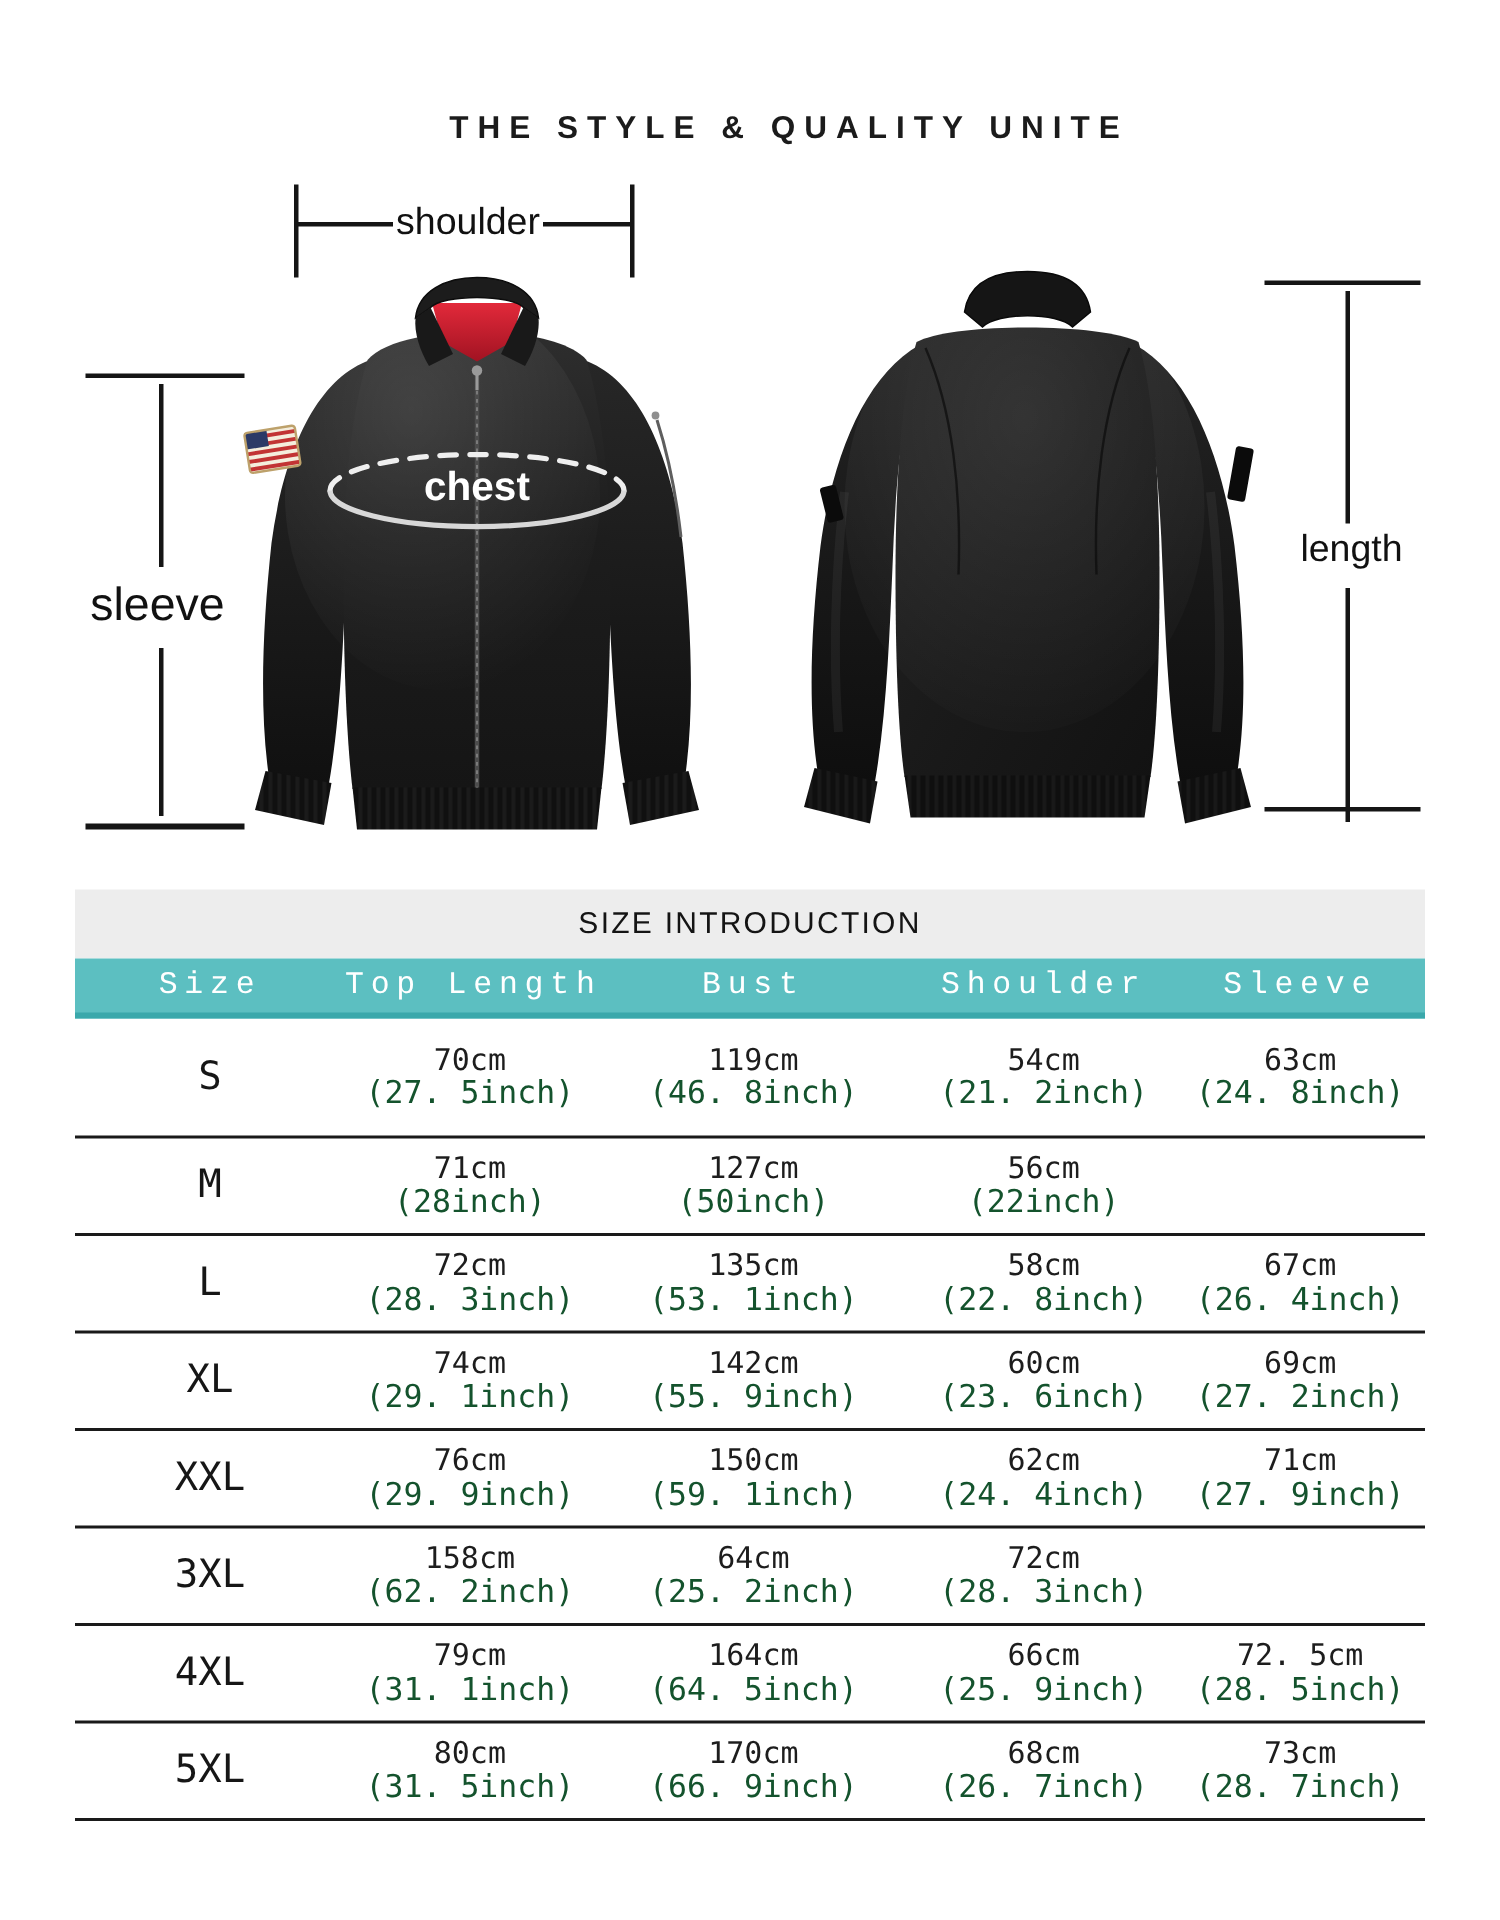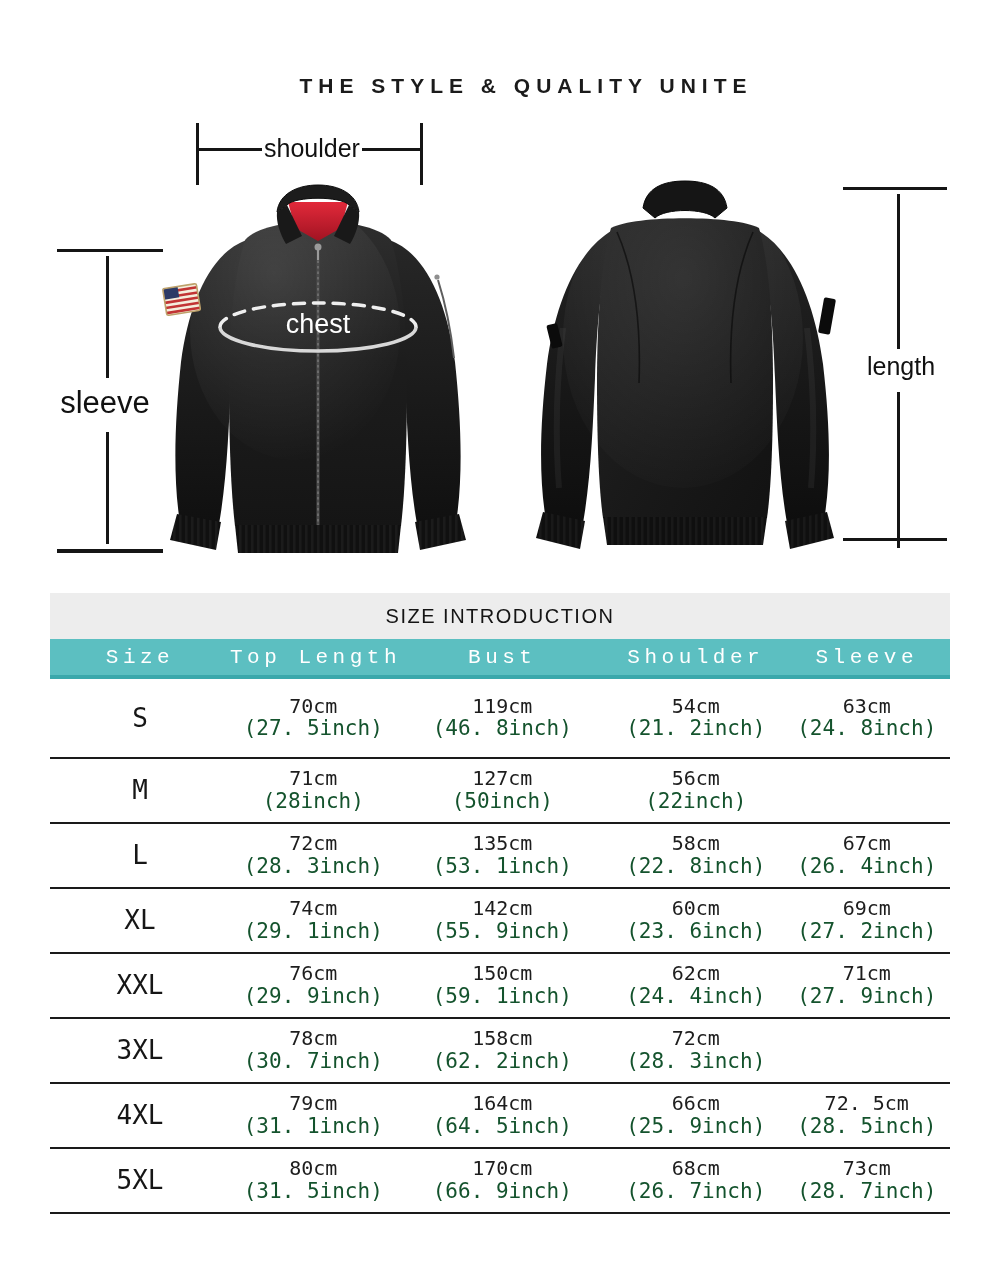--- a/index.html
+++ b/index.html
@@ -11,21 +11,21 @@
   .brand-title{
     position:absolute;top:74px;left:0;width:1000px;text-align:center;
     font-size:21px;letter-spacing:6px;color:#1b1b1b;font-weight:700;padding-left:26px;
   }
   
   .mline{position:absolute;background:#151515;}
   .mlabel{position:absolute;color:#111;text-align:center;}
   .lbl-shoulder{left:242px;top:134px;width:140px;font-size:25px;}
   .lbl-sleeve{left:50px;top:385px;width:110px;font-size:31px;}
   .lbl-length{left:846px;top:352px;width:110px;font-size:25px;}
-  .lbl-chest{left:266px;top:309px;width:104px;font-size:27px;color:#ffffff;font-weight:400;z-index:5;}
+  .lbl-chest{left:266px;top:309px;width:104px;font-size:27px;color:#ffffff;font-weight:700;z-index:5;}
   
   .jacket-front{position:absolute;left:155px;top:180px;width:330px;height:390px;}
   .jacket-back{position:absolute;left:515px;top:178px;width:335px;height:385px;}
   
   .size-section{position:absolute;left:50px;top:593px;width:900px;}
   .size-title{
     height:46px;background:#ededed;display:flex;align-items:center;justify-content:center;
     font-size:20px;letter-spacing:1.5px;color:#141414;font-weight:500;
   }
   .thead{
@@ -285,28 +285,28 @@
         </div>
       <div class="td">
           <span class="cm">71cm</span>
           <span class="in">(27. 9inch)</span>
         </div>
     </div>
 
     <div class="trow">
       <div class="td size">3XL</div>
       <div class="td">
-          <span class="cm">78cm</span>
-          <span class="in">(30. 7inch)</span>
-        </div>
-      <div class="td">
           <span class="cm">158cm</span>
           <span class="in">(62. 2inch)</span>
         </div>
       <div class="td">
+          <span class="cm">64cm</span>
+          <span class="in">(25. 2inch)</span>
+        </div>
+      <div class="td">
           <span class="cm">72cm</span>
           <span class="in">(28. 3inch)</span>
         </div>
     </div>
 
     <div class="trow">
       <div class="td size">4XL</div>
       <div class="td">
           <span class="cm">79cm</span>
           <span class="in">(31. 1inch)</span>

